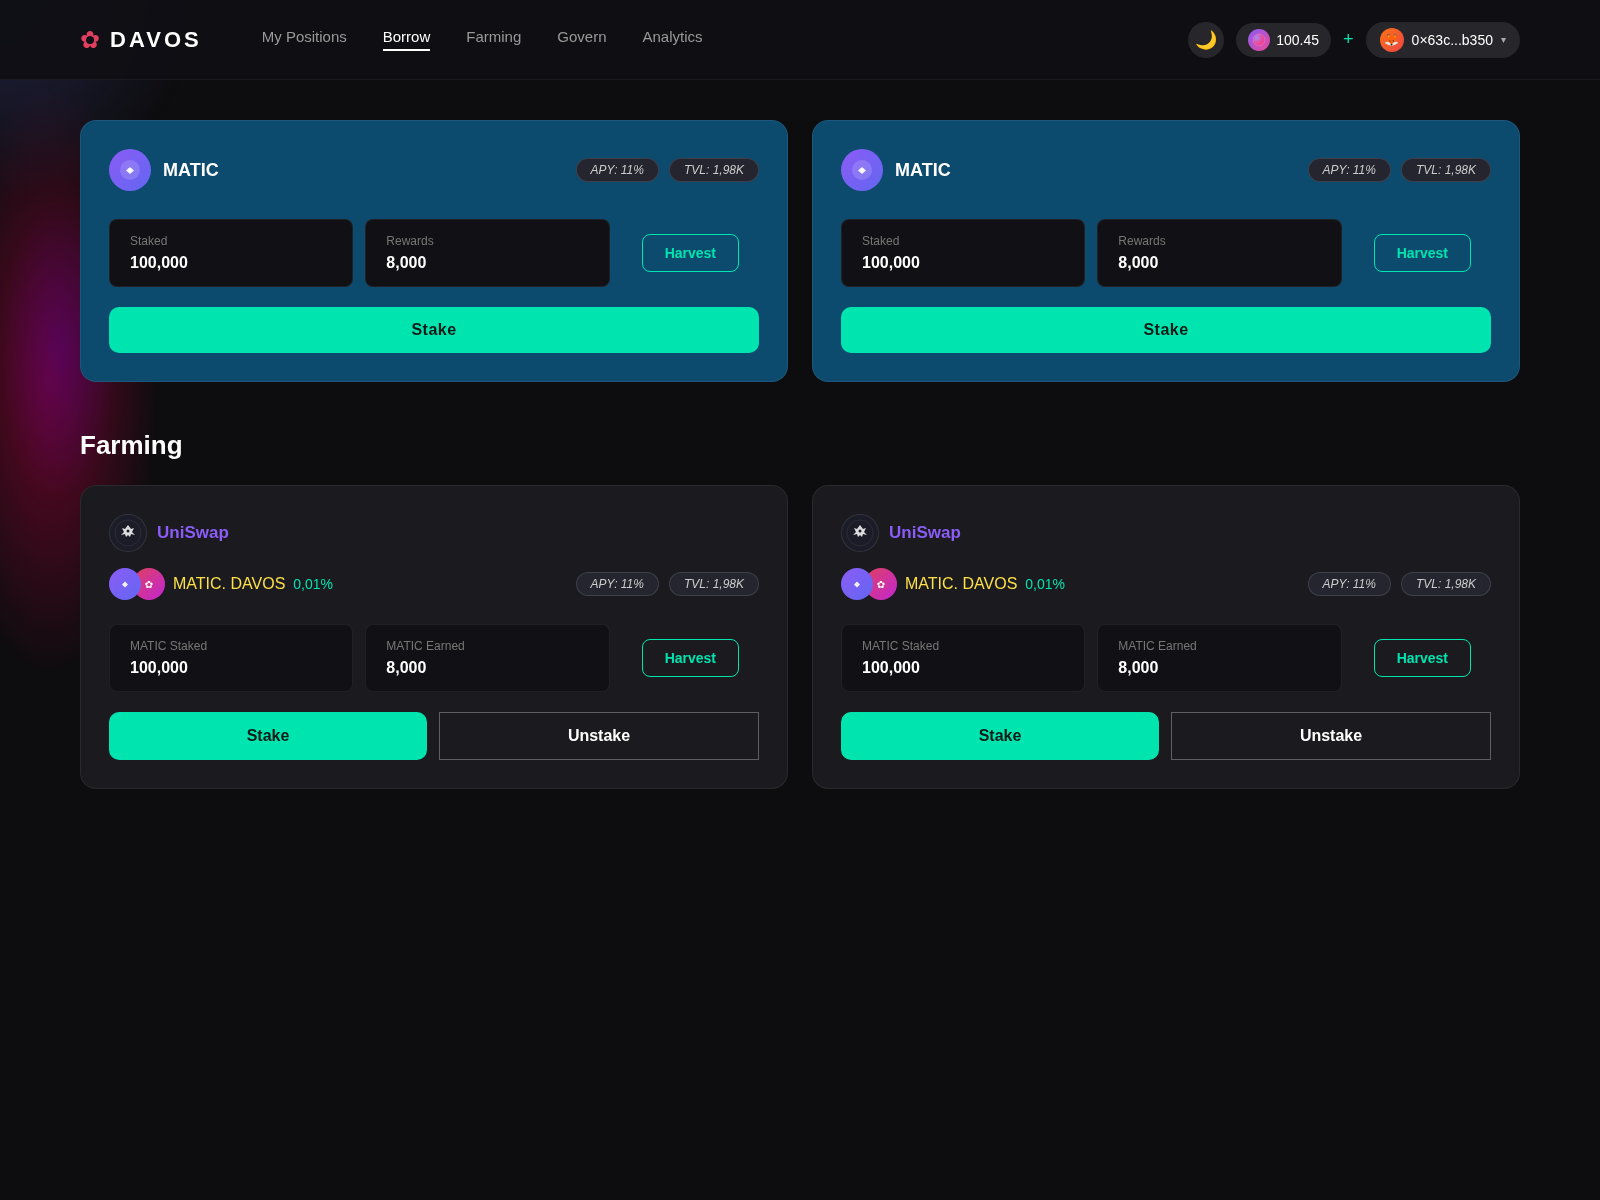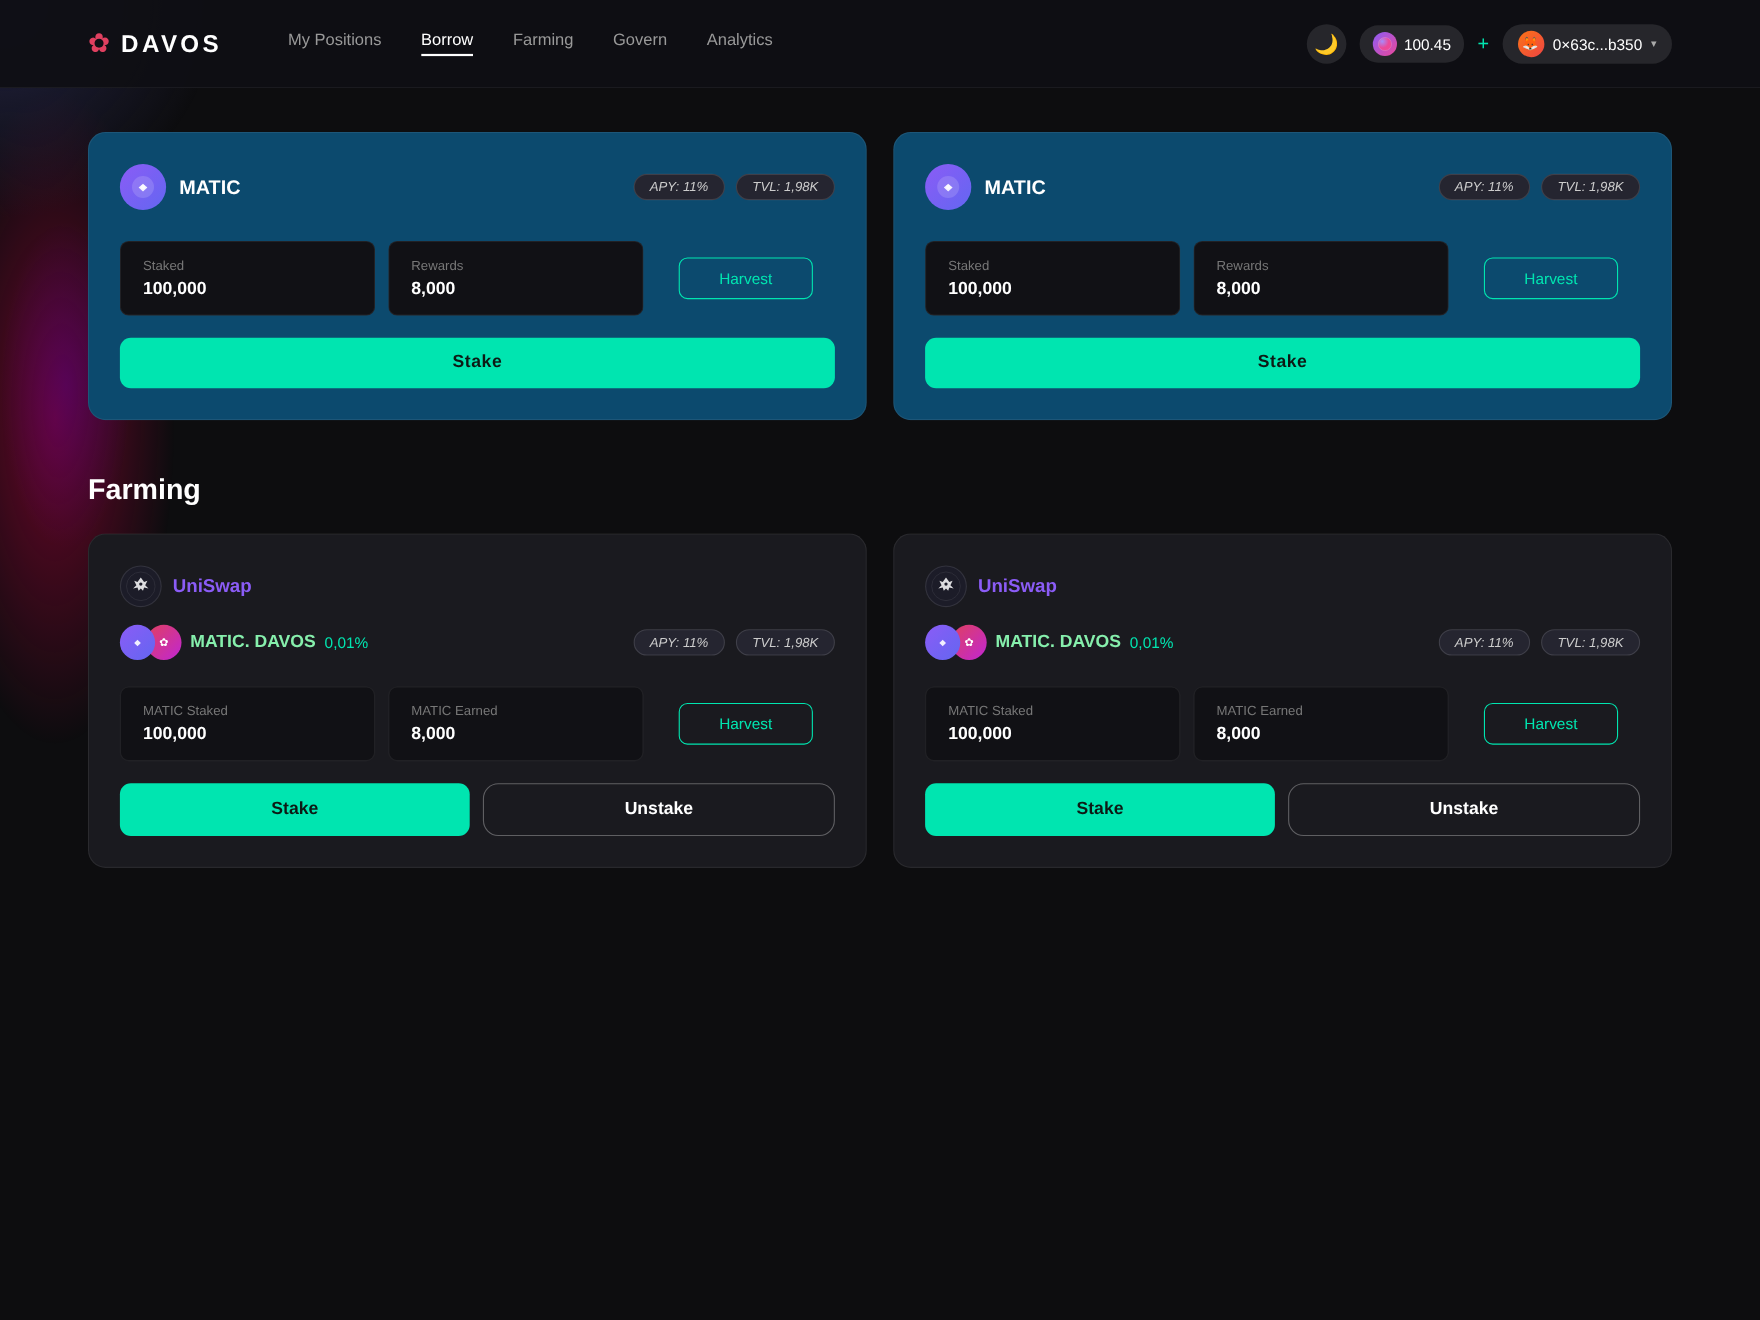--- a/index.html
+++ b/index.html
@@ -286,23 +286,23 @@
       align-items: center;
       justify-content: center;
       padding: 0 20px;
     }
 
     .harvest-btn {
       background: transparent;
       border: 1.5px solid #00e5b0;
       border-radius: 8px;
       color: #00e5b0;
-      padding: 10px 36px;
+      padding: 10px 22px;
       font-size: 14px;
-      font-weight: 400;
+      font-weight: 700;
       cursor: pointer;
       white-space: nowrap;
     }
 
     .stake-btn {
       width: 100%;
       background: #00e5b0;
       border: none;
       border-radius: 10px;
       color: #0d1a15;
@@ -392,34 +392,34 @@
       display: flex;
       align-items: center;
       justify-content: center;
       font-size: 12px;
       margin-left: -8px;
       z-index: 1;
     }
 
     .pair-name {
       font-size: 16px;
-      font-weight: 700;
-      color: #86efac;
+      font-weight: 400;
+      color: #fde047;
     }
 
     .pair-pct {
       font-size: 14px;
       color: #00e5b0;
       font-weight: 500;
     }
 
     .unstake-btn {
       background: transparent;
       border: 1.5px solid rgba(255,255,255,0.3);
-      border-radius: 14px;
+      border-radius: 0;
       color: #fff;
       padding: 14px;
       font-size: 16px;
       font-weight: 600;
       cursor: pointer;
       flex: 1;
     }
 
     .farming-actions {
       display: flex;

